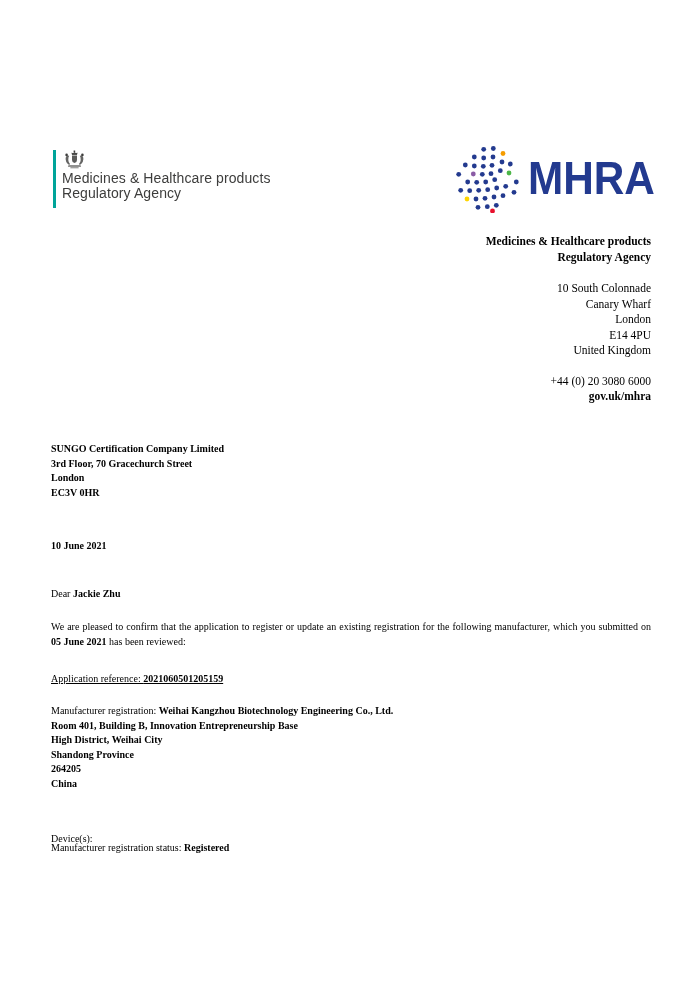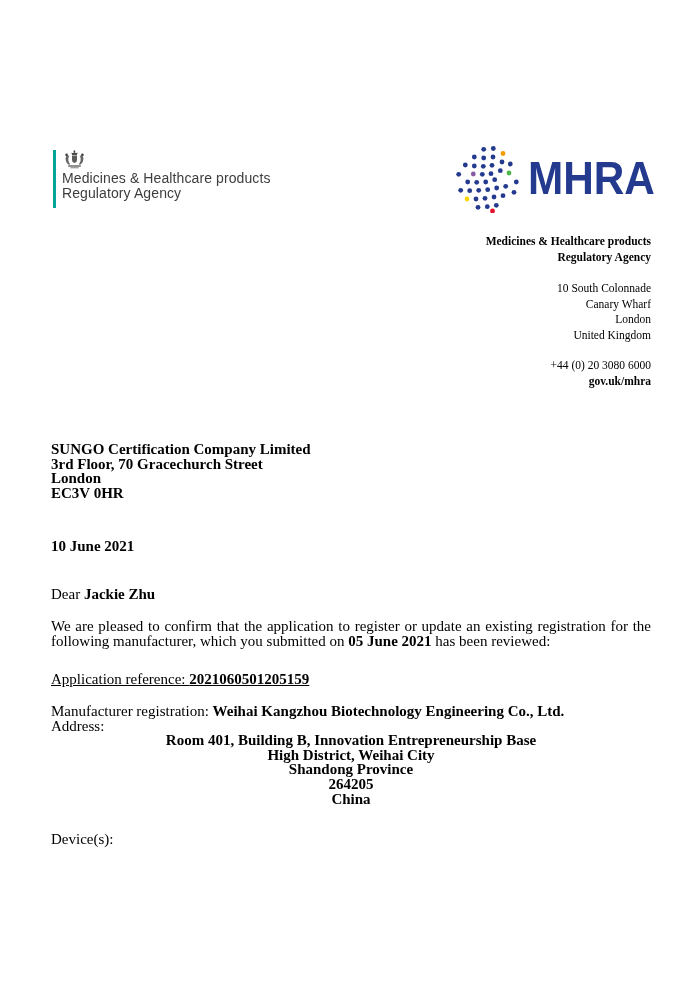--- a/index.html
+++ b/index.html
@@ -33,30 +33,30 @@
   .dot-o{fill:var(--orange);} .dot-p{fill:var(--purple);} .dot-g{fill:var(--green);}
   .dot-y{fill:var(--yellow);} .dot-r{fill:var(--red);}
   
   .sender{
     position:absolute;top:234px;right:49px;width:260px;text-align:right;
     font-size:11.5px;line-height:15.5px;
   }
   .sender .b{font-weight:bold;}
   .gap15{height:15px;} .gap16{height:16px;}
   
-  .blk{position:absolute;left:51px;width:600px;font-size:15px;line-height:14.6px;}
+  .blk{position:absolute;left:51px;width:600px;font-size:10px;line-height:14.6px;}
   .recipient{top:442px;font-weight:bold;}
   .dateline{top:539px;font-weight:bold;}
   .salutation{top:587px;}
   .para{top:619px;line-height:15.2px;text-align:justify;}
   .appref{top:672px;text-decoration:underline;}
   .manu{top:704px;}
   .status{top:841px;}
   .devices{top:832px;}
-  b,.bold{font-weight:bold;text-align:center;}
+  b,.bold{font-weight:bold;}
 </style>
 </head>
 <body>
 
 <div class="page">
 
   <div class="gov-logo">
     <div class="gov-bar"></div>
     <div class="gov-inner">
       <svg class="crest" width="23" height="19" viewBox="0 0 23 19">
@@ -123,20 +123,21 @@
     <div class="mhra-word">MHRA</div>
   </div>
 
   <div class="sender">
     <div class="b">Medicines &amp; Healthcare products</div>
     <div class="b">Regulatory Agency</div>
     <div class="gap16"></div>
     <div>10 South Colonnade</div>
     <div>Canary Wharf</div>
     <div>London</div>
+    <div>E14 4PU</div>
     <div>United Kingdom</div>
     <div class="gap15"></div>
     <div>+44 (0) 20 3080 6000</div>
     <div class="b">gov.uk/mhra</div>
   </div>
 
   <div class="blk recipient">
     <div>SUNGO Certification Company Limited</div>
     <div>3rd Floor, 70 Gracechurch Street</div>
     <div>London</div>
@@ -146,24 +147,24 @@
   <div class="blk dateline">10 June 2021</div>
 
   <div class="blk salutation"><span>Dear </span><b>Jackie Zhu</b></div>
 
   <div class="blk para"><span>We are pleased to confirm that the application to register or update an existing registration for the following manufacturer, which you submitted on </span><b>05 June 2021</b><span> has been reviewed:</span></div>
 
   <div class="blk appref"><span>Application reference: </span><b>2021060501205159</b></div>
 
   <div class="blk manu">
     <div><span>Manufacturer registration: </span><b>Weihai Kangzhou Biotechnology Engineering Co., Ltd.</b></div>
-    <div>Address:</div>
     <div class="bold">Room 401, Building B, Innovation Entrepreneurship Base</div>
     <div class="bold">High District, Weihai City</div>
     <div class="bold">Shandong Province</div>
     <div class="bold">264205</div>
     <div class="bold">China</div>
   </div>
 
+  <div class="blk status"><span>Manufacturer registration status: </span><b>Registered</b></div>
 
   <div class="blk devices">Device(s):</div>
 
 </div>
 
 </body></html>

